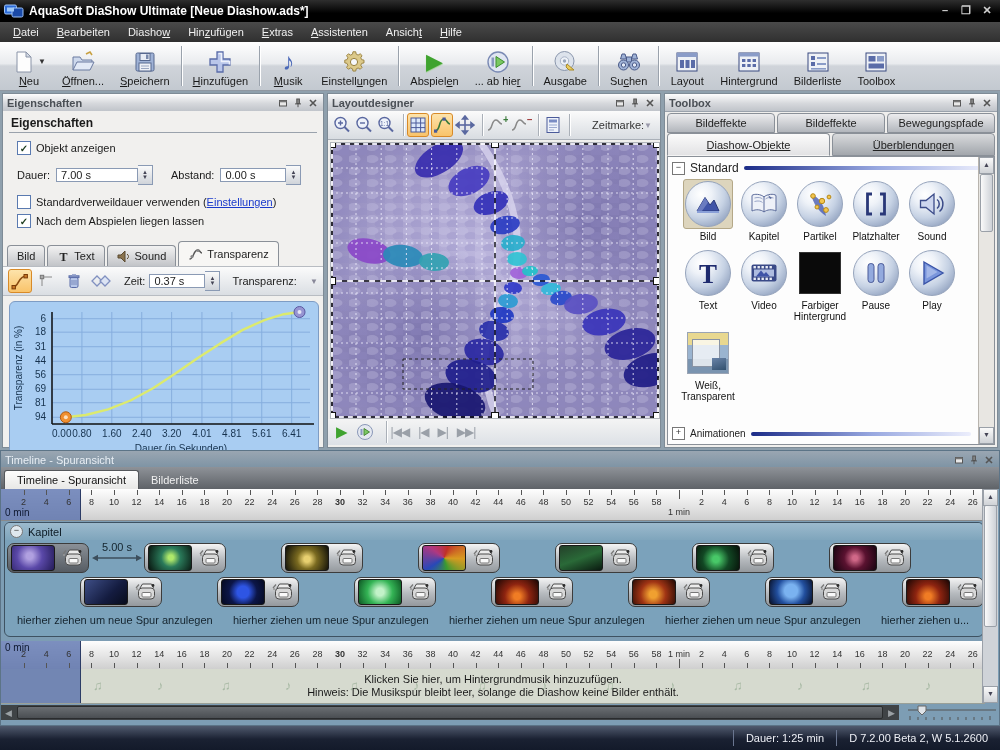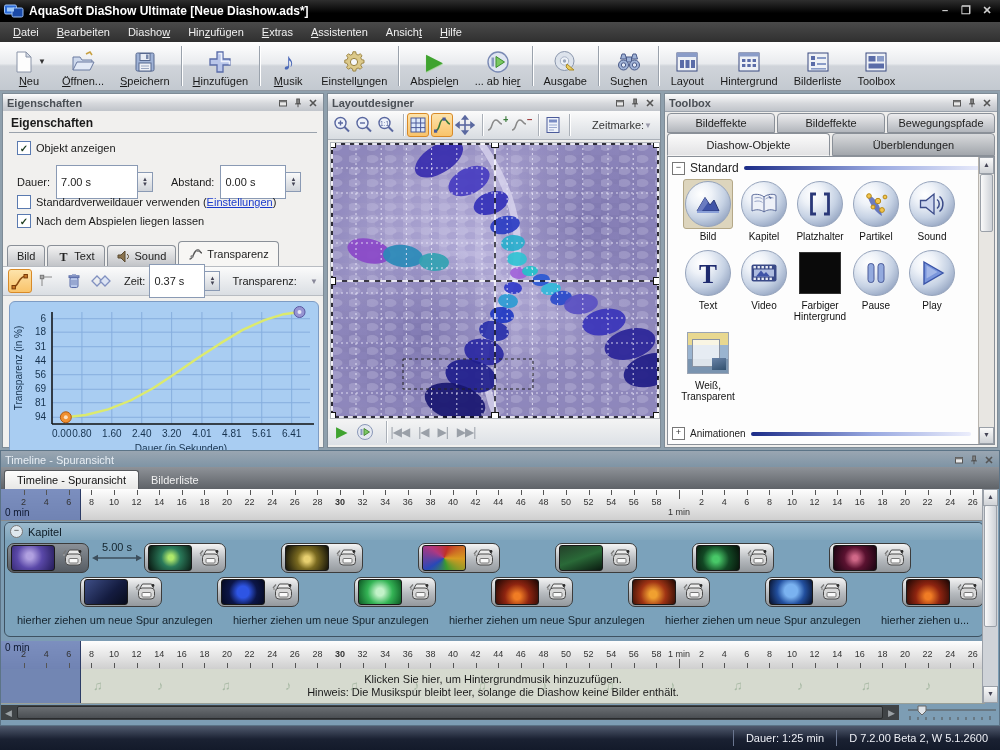--- a/index.html
+++ b/index.html
@@ -32,21 +32,21 @@
   .pbtn{width:13px;height:12px;display:flex;align-items:center;justify-content:center;}
   .pbtn svg{width:10px;height:10px;}
   
   #props-body{position:absolute;left:0;top:17px;right:0;bottom:0;background:#f1f0ee;}
   #props-header{position:absolute;left:8px;top:5px;font-weight:bold;font-size:12px;color:#1a1a1a;}
   #props-rule{position:absolute;left:6px;top:21px;right:6px;height:1px;background:#9aa2ac;}
   .chk{position:absolute;display:flex;align-items:center;gap:5px;}
   .box{width:12px;height:12px;background:#fff;border:1px solid #5a7ab0;display:inline-flex;align-items:center;justify-content:center;font-size:10px;color:#1a3a1a;font-weight:bold;}
   .lbl{font-size:11px;color:#1a1a1a;}
   .field{position:absolute;display:flex;align-items:center;}
-  .input{background:#fff;border:1px solid #8a9ab4;height:34px;display:flex;align-items:center;padding:0 4px;box-sizing:border-box;}
+  .input{background:#fff;border:1px solid #8a9ab4;height:14px;display:flex;align-items:center;padding:0 4px;box-sizing:border-box;}
   .spin{width:14px;height:18px;border:1px solid #8a9ab4;border-left:0;background:linear-gradient(#fafafa,#d0d4da);display:flex;flex-direction:column;align-items:center;justify-content:center;font-size:6px;color:#445;line-height:5px;}
   a.link{color:#1a3acc;text-decoration:underline;}
   #prop-tabs{position:absolute;left:4px;top:131px;display:flex;align-items:flex-end;height:24px;}
   .ptab{height:20px;display:flex;align-items:center;gap:4px;padding:0 9px;background:linear-gradient(#f2f2f2,#c2c4c8);border:1px solid #8a9098;border-bottom:0;border-radius:4px 4px 0 0;margin-right:2px;color:#222;}
   .ptab.active{height:24px;background:#f7f6f4;font-weight:normal;margin-top:48px;}
   #curve-toolbar{position:absolute;left:0px;top:155px;right:0;height:30px;background:linear-gradient(#fbfbfb,#dadee3);border-top:1px solid #b8bcc2;border-bottom:1px solid #b8bcc2;display:flex;align-items:center;padding:0 5px;box-sizing:border-box;}
   .ctb-btn{width:24px;height:24px;border-radius:3px;display:flex;align-items:center;justify-content:center;margin-right:3px;}
   .ctb-btn.active{background:linear-gradient(#fde3ab,#f9c36a);border:1px solid #d88a28;box-sizing:border-box;}
   #chart-wrap{position:absolute;left:6px;top:190px;width:308px;height:160px;background:#a9cdf2;border:1px solid #7e9cc4;border-radius:6px;}
   .axis-text{fill:#16324e;font-size:10px;font-family:"Liberation Sans",sans-serif;}
@@ -55,21 +55,21 @@
   .ld-btn{width:25px;height:24px;border-radius:3px;display:flex;align-items:center;justify-content:center;margin-right:2px;}
   .ld-btn.active{background:linear-gradient(#fde3ab,#f9c36a);border:1px solid #d88a28;box-sizing:border-box;}
   .ld-sep{width:1px;height:22px;background:#aab0b8;margin:0 4px;box-shadow:1px 0 0 #fff;}
   #ld-canvas{position:absolute;left:2px;top:48px;width:330px;height:277px;background:#fbfbfb;border:1px solid #b0b4ba;box-sizing:border-box;}
   #ld-transport{position:absolute;left:0;bottom:2px;height:26px;right:0;display:flex;align-items:center;padding-left:8px;background:linear-gradient(#f4f4f4,#dde1e6);}
   .tr-glyph{font-size:12px;color:#9aa0a8;margin-right:9px;letter-spacing:-1px;}
   
   #tbx-tabs1{position:absolute;left:2px;top:19px;right:2px;height:20px;display:flex;gap:2px;}
   .xtab{flex:1;background:linear-gradient(#ececee,#b2b6bc);border:1px solid #8a9098;border-radius:4px 4px 0 0;display:flex;align-items:center;justify-content:center;color:#222;}
   #tbx-tabs2{position:absolute;left:2px;top:39px;right:2px;height:23px;display:flex;gap:2px;}
-  .xtab2{flex:1;background:linear-gradient(#d8dadc,#a2a6ac);border:1px solid #8a9098;border-radius:4px 4px 0 0;display:flex;align-items:center;justify-content:center;color:#222;}
+  .xtab2{flex:1;background:linear-gradient(#d8dadc,#a2a6ac);border:1px solid #8a9098;border-radius:4px 4px 0 0;display:flex;align-items:center;justify-content:center;color:#222;text-decoration:underline;}
   .xtab2.active{background:linear-gradient(#fbfbfb,#e2e2e4);border-bottom:1px solid #f4f4f4;font-weight:normal;}
   #tbx-content{position:absolute;left:2px;top:62px;right:2px;bottom:2px;background:#fdfdfd;border:1px solid #8a9098;overflow:hidden;}
   .group-head{display:flex;align-items:center;gap:5px;padding:4px 4px 2px 4px;}
   .cbox{width:11px;height:11px;border:1px solid #777;background:#fff;font-size:9px;line-height:9px;text-align:center;color:#333;}
   .gline{flex:1;height:4px;border-radius:2px;background:linear-gradient(to right,#1c2c88,#98a8e0 55%,#eceefc);margin-right:4px;}
   #tbx-grid{display:flex;flex-wrap:wrap;padding:2px 0 0 12px;width:300px;}
   .obj{width:56px;display:flex;flex-direction:column;align-items:center;margin-bottom:6px;}
   .obj .ballwrap{width:50px;height:50px;display:flex;align-items:center;justify-content:center;border-radius:3px;}
   .obj.selected .ballwrap{background:#ddd5bd;border:1px solid #b4a888;box-sizing:border-box;}
   .ball{width:44px;height:44px;border-radius:50%;border:1px solid #96a4bc;background:radial-gradient(circle at 34% 28%,#ffffff 0%,#eef2f8 25%,#c6d2e4 55%,#98a8c4 80%,#8598b8);display:flex;align-items:center;justify-content:center;}
@@ -781,41 +781,41 @@
                   <path d="M19,6 l4,3 -2,1 z" fill="#5a6a9a"></path>
                 </svg>
               </div>
             </div>
             <div class="olabel">Kapitel</div>
           </div>
           <div class="obj">
             <div class="ballwrap">
               <div class="ball">
                 <svg viewBox="0 0 30 30">
-                  <path d="M11,5 H6.5 V25 H11" fill="none" stroke="#2a3878" stroke-width="2.8"></path>
-                  <path d="M19,5 H23.5 V25 H19" fill="none" stroke="#2a3878" stroke-width="2.8"></path>
-                </svg>
-              </div>
-            </div>
-            <div class="olabel">Platzhalter</div>
-          </div>
-          <div class="obj">
-            <div class="ballwrap">
-              <div class="ball">
-                <svg viewBox="0 0 30 30">
                   <path d="M6,5 C15,9 19,16 21,27 C13,22 8,14 6,5 Z" fill="#4a5cb0" opacity=".8"></path>
                   <circle cx="8" cy="7" r="2.3" fill="#f2c44e" stroke="#b88a18"></circle>
                   <circle cx="17" cy="12" r="2.7" fill="#f2c44e" stroke="#b88a18"></circle>
                   <circle cx="12" cy="18" r="2" fill="#f2c44e" stroke="#b88a18"></circle>
                   <circle cx="21" cy="21" r="2.4" fill="#f2c44e" stroke="#b88a18"></circle>
                   <circle cx="24" cy="8" r="1.9" fill="#f2c44e" stroke="#b88a18"></circle>
                 </svg>
               </div>
             </div>
             <div class="olabel">Partikel</div>
+          </div>
+          <div class="obj">
+            <div class="ballwrap">
+              <div class="ball">
+                <svg viewBox="0 0 30 30">
+                  <path d="M11,5 H6.5 V25 H11" fill="none" stroke="#2a3878" stroke-width="2.8"></path>
+                  <path d="M19,5 H23.5 V25 H19" fill="none" stroke="#2a3878" stroke-width="2.8"></path>
+                </svg>
+              </div>
+            </div>
+            <div class="olabel">Platzhalter</div>
           </div>
           <div class="obj">
             <div class="ballwrap">
               <div class="ball">
                 <svg viewBox="0 0 30 30">
                   <path d="M3.5,11.5 L9,11.5 L17,5 L17,25 L9,18.5 L3.5,18.5 Z" fill="#cdd6ee" stroke="#3a4a88" stroke-width="1.3"></path>
                   <path d="M20,10.5 C23,12.5 23,17.5 20,19.5 M22.5,7.5 C27,11 27,19 22.5,22.5" fill="none" stroke="#3a4a88" stroke-width="1.5"></path>
                 </svg>
               </div>
             </div>

